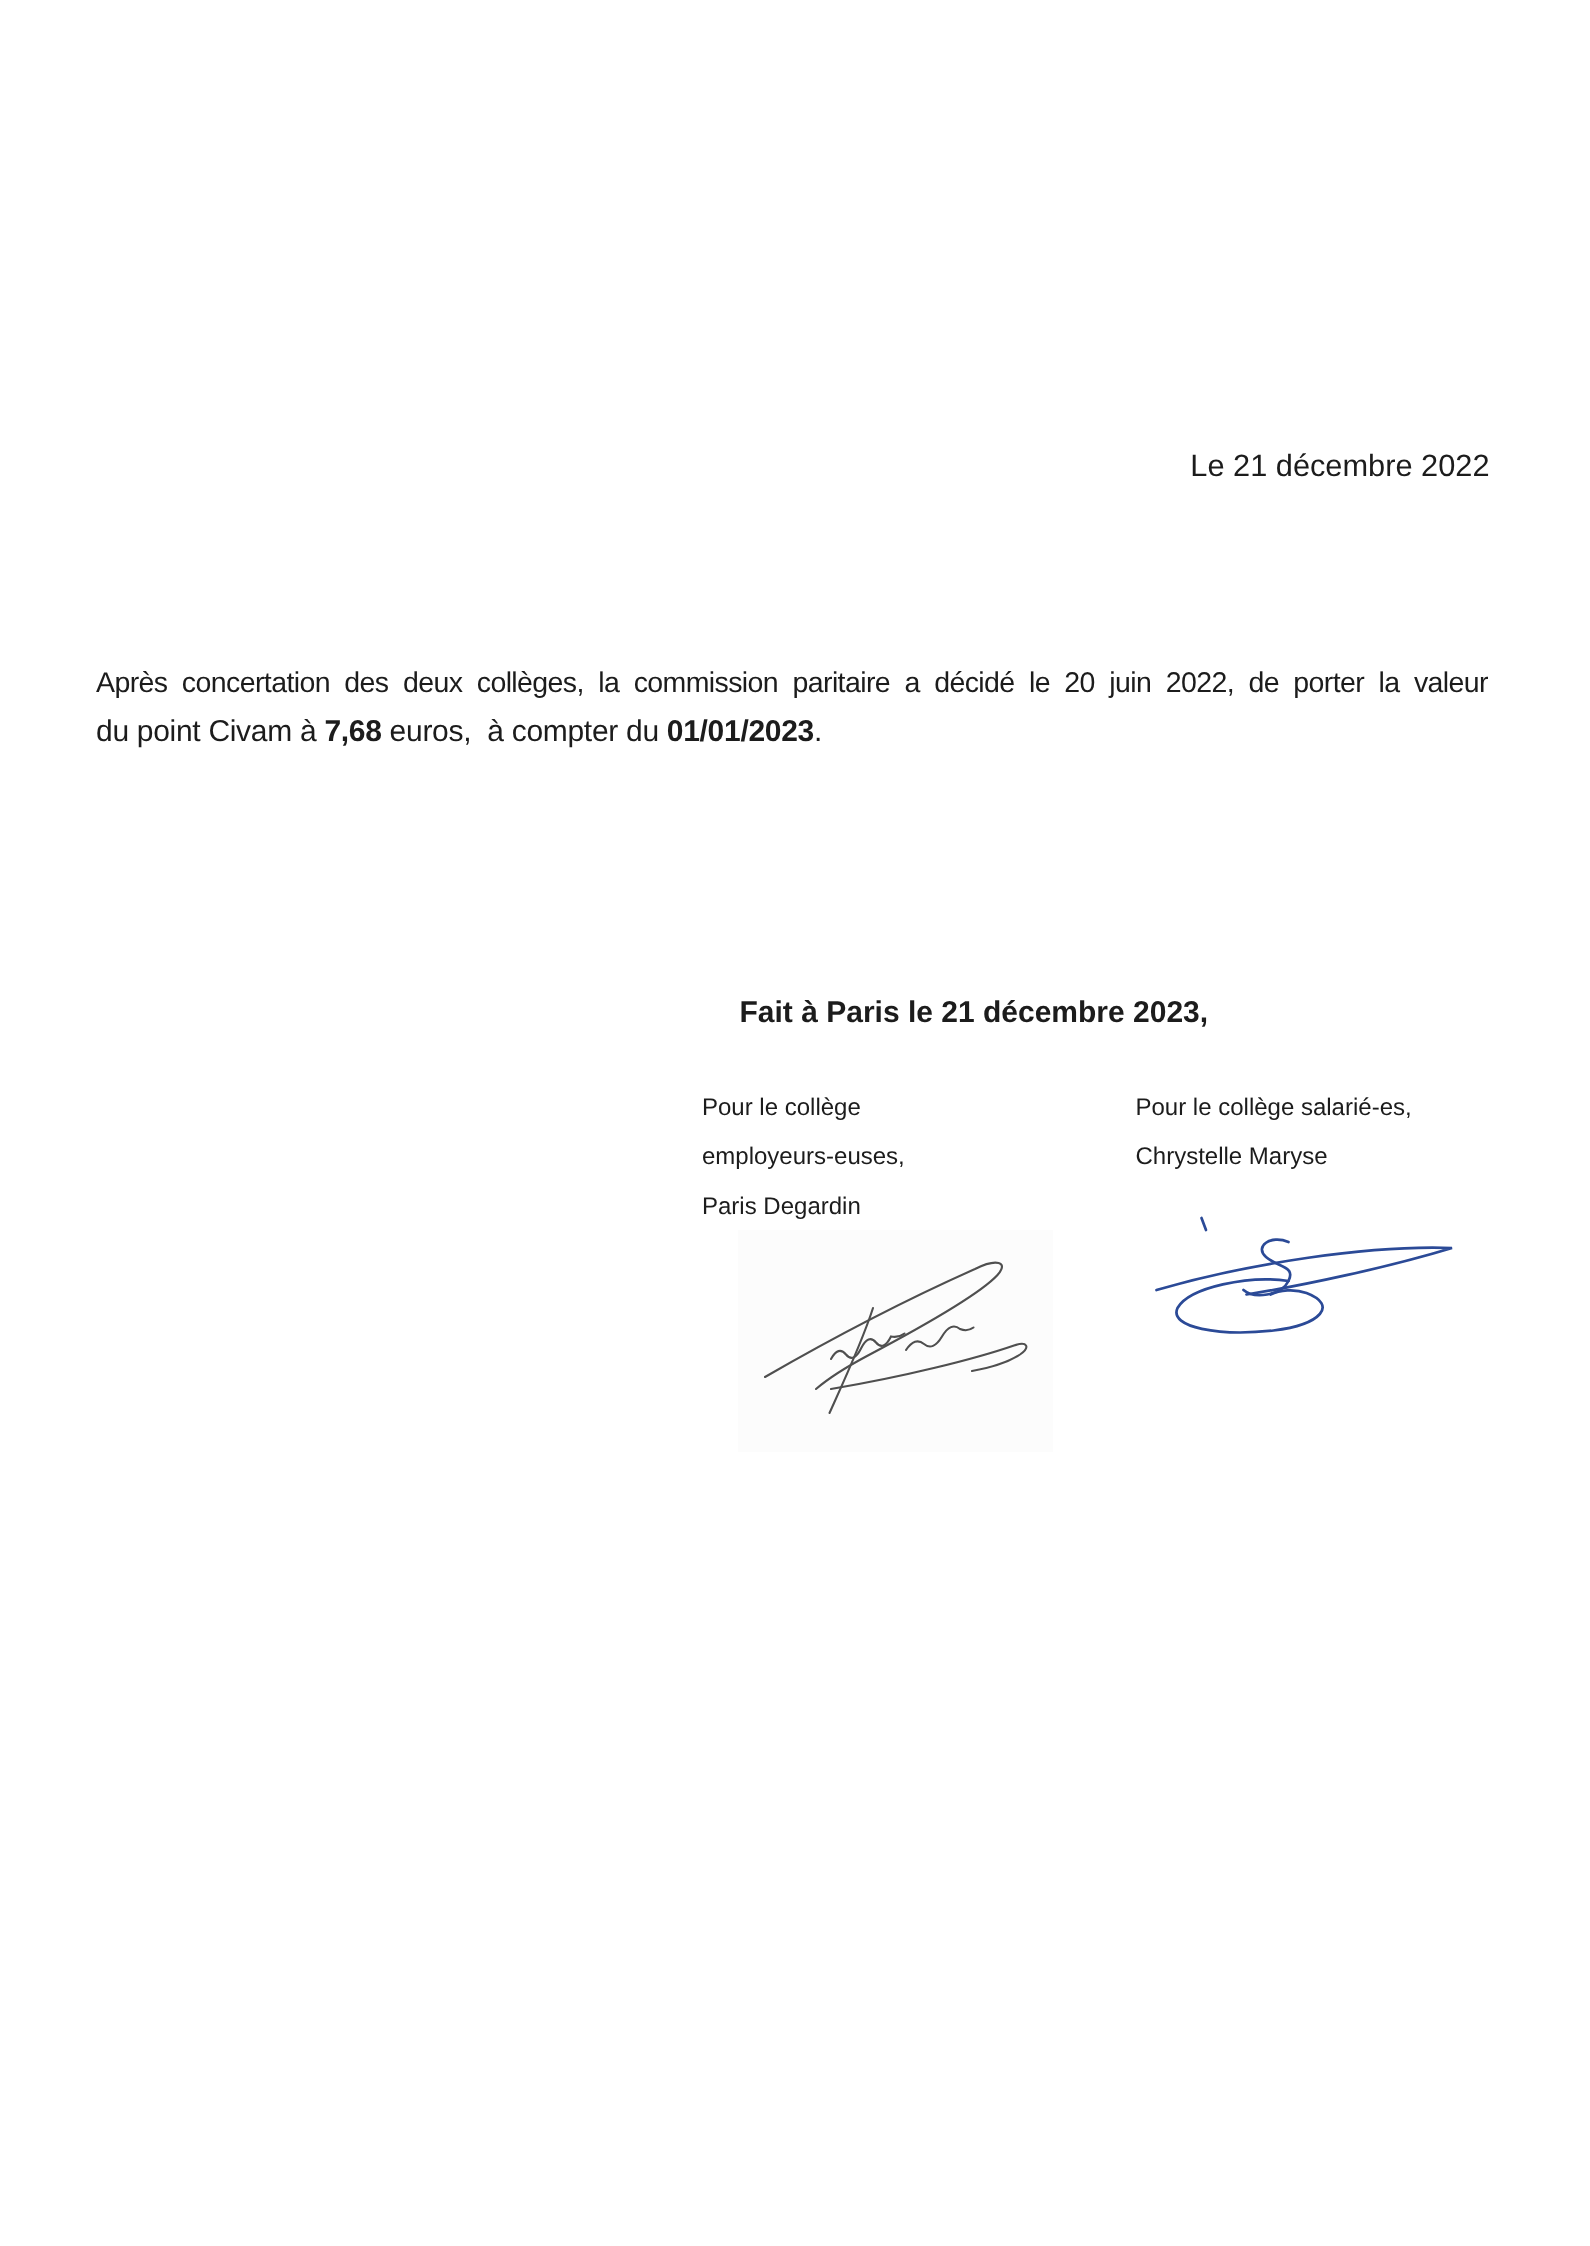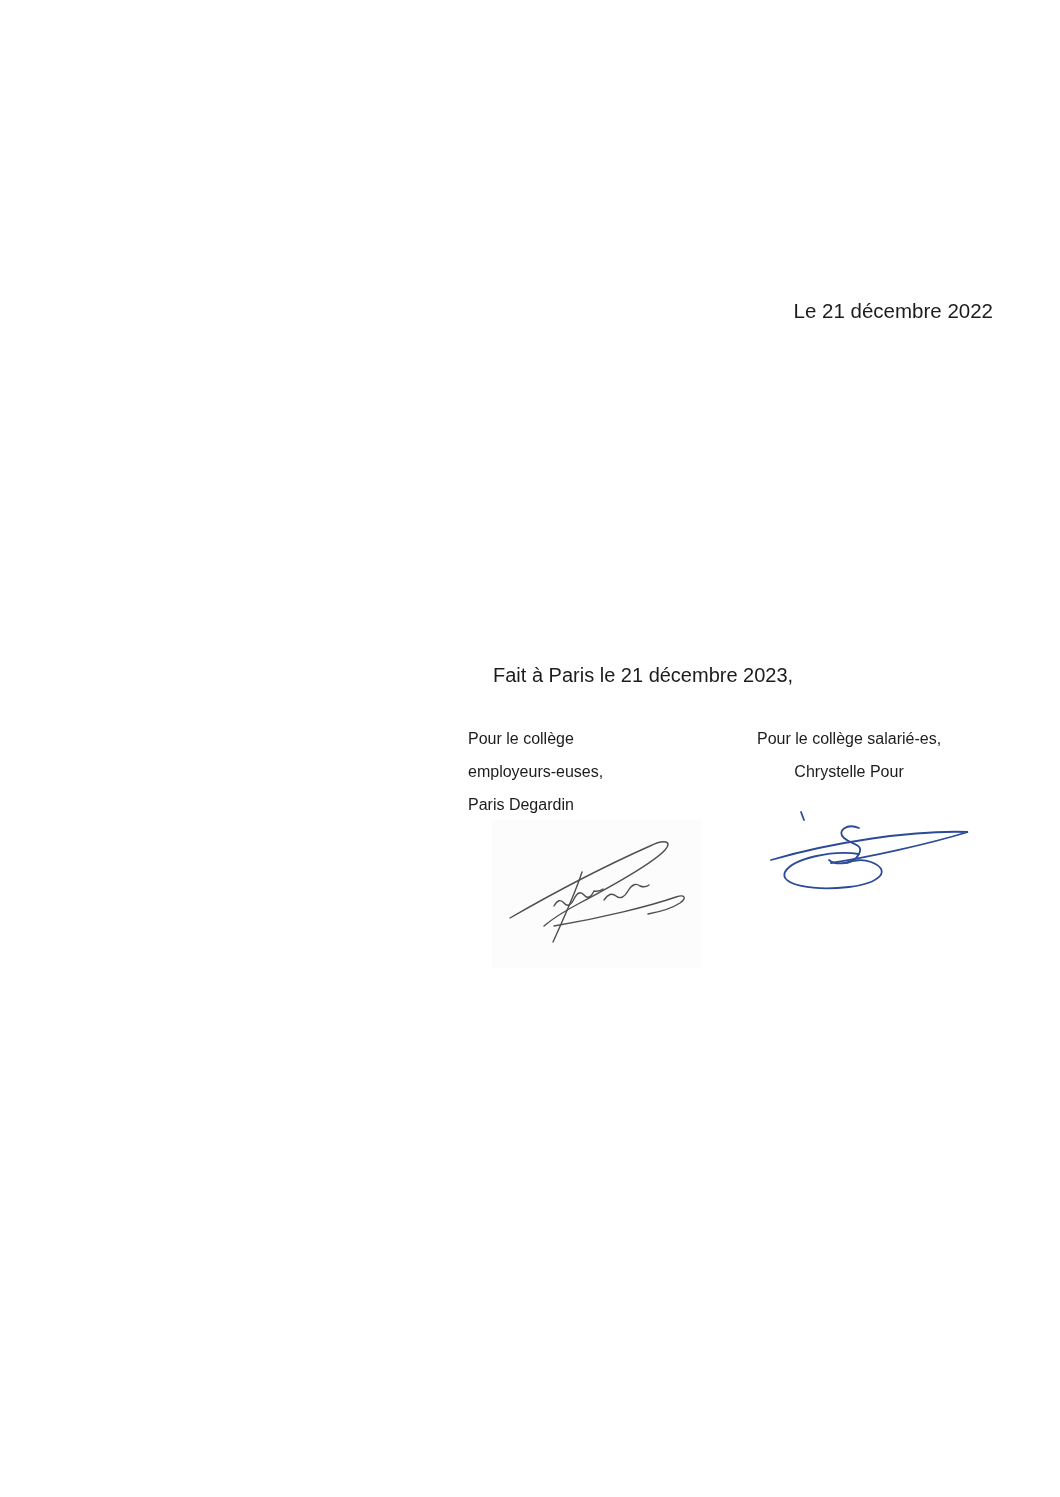--- a/index.html
+++ b/index.html
@@ -24,54 +24,58 @@
     text-align:justify;text-align-last:justify;
     max-height:31px;overflow:hidden;white-space:normal;
   }
   .para-line2{
     font-size:20px;line-height:31px;letter-spacing:-0.2px;
     white-space:pre-wrap;margin-top:2px;
   }
   .para-line2 b{font-weight:bold;}
   .closing-line{
     position:absolute;left:493px;top:663px;
-    font-size:20px;line-height:24px;
+    font-size:20px;line-height:24px;font-weight:bold;
   }
   .sig-col{position:absolute;top:722px;font-size:16px;line-height:33px;}
   .sig-col-left{left:468px;}
-  .sig-col-right{left:757px;text-align:center;}
+  .sig-col-right{left:757px;}
   .sig-image-left{
     position:absolute;left:492px;top:820px;width:210px;height:148px;
     background:#fcfcfc;
   }
   .sig-image-right{
     position:absolute;left:763px;top:806px;width:215px;height:95px;
   }
   svg{display:block;}
 </style>
 </head>
 <body>
 
 <div class="page">
 
 
   <div class="date-line">Le 21 décembre 2022</div>
 
+  <div class="body-para">
+    <div class="para-line1">Après concertation des deux collèges, la commission paritaire a décidé le 20 juin 2022, de porter la valeur</div>
+    <div class="para-line2"><span>du point Civam à </span><b>7,68</b><span> euros,  à compter du </span><b>01/01/2023</b><span>.</span></div>
+  </div>
 
   <div class="closing-line">Fait à Paris le 21 décembre 2023,</div>
 
   <div class="sig-col sig-col-left">
     <div>Pour le collège</div>
     <div>employeurs-euses,</div>
     <div>Paris Degardin</div>
   </div>
 
   <div class="sig-col sig-col-right">
     <div>Pour le collège salarié-es,</div>
-    <div>Chrystelle Pour</div>
+    <div>Chrystelle Maryse</div>
   </div>
 
   <div class="sig-image-left">
     <svg width="210" height="148" viewBox="0 0 210 148">
       <g fill="none" stroke="#4f4f4f" stroke-width="1.4" stroke-linecap="round">
         <path d="M18,98 C70,68 122,42 158,26 C172,19 181,21 173,30 C161,43 120,66 86,84 C71,92 59,100 52,106"></path>
         <path d="M90,52 C83,74 70,102 61,122"></path>
         <path d="M62,86 q5,-9 10,-3 t10,-4 t10,-4 t10,-4 q5,1 9,-2"></path>
         <path d="M112,80 q6,-9 12,-4 t12,-5 t12,-5 q5,2 9,-1"></path>
         <path d="M62,106 C110,98 158,86 184,77 C193,74 195,78 188,83 C179,89 167,92 156,94"></path>

